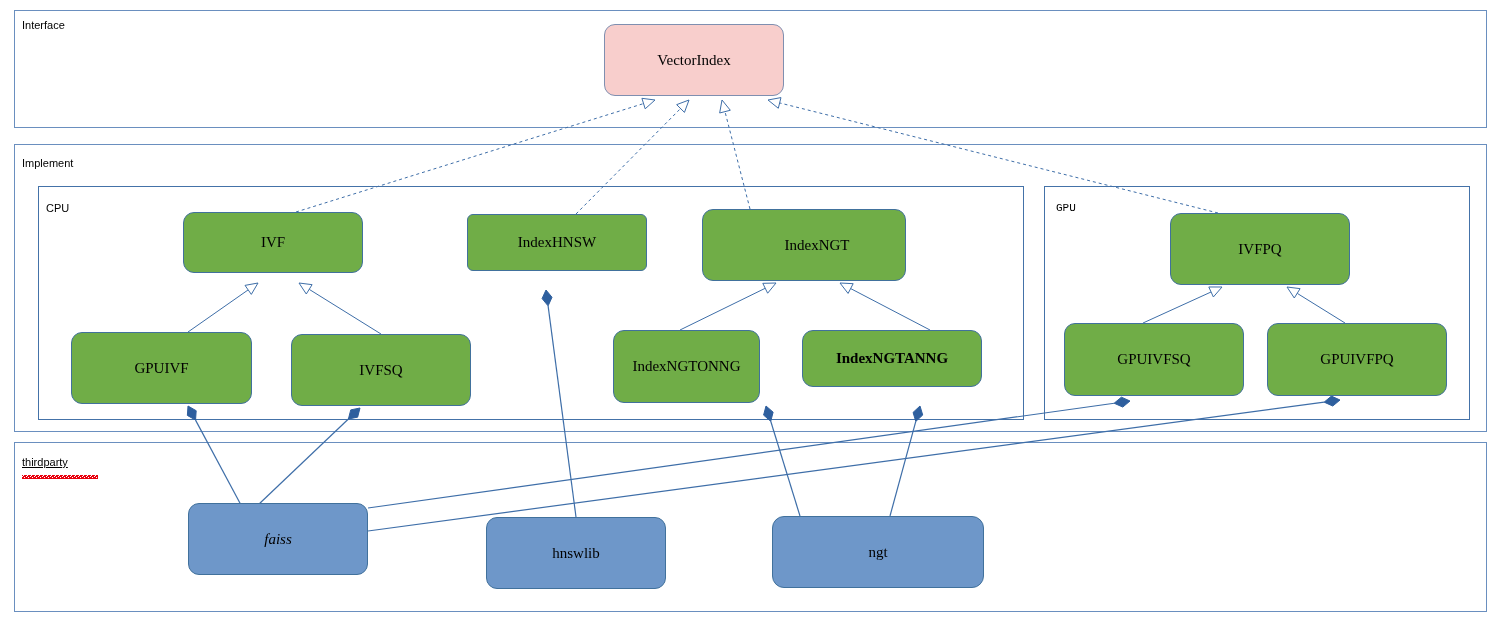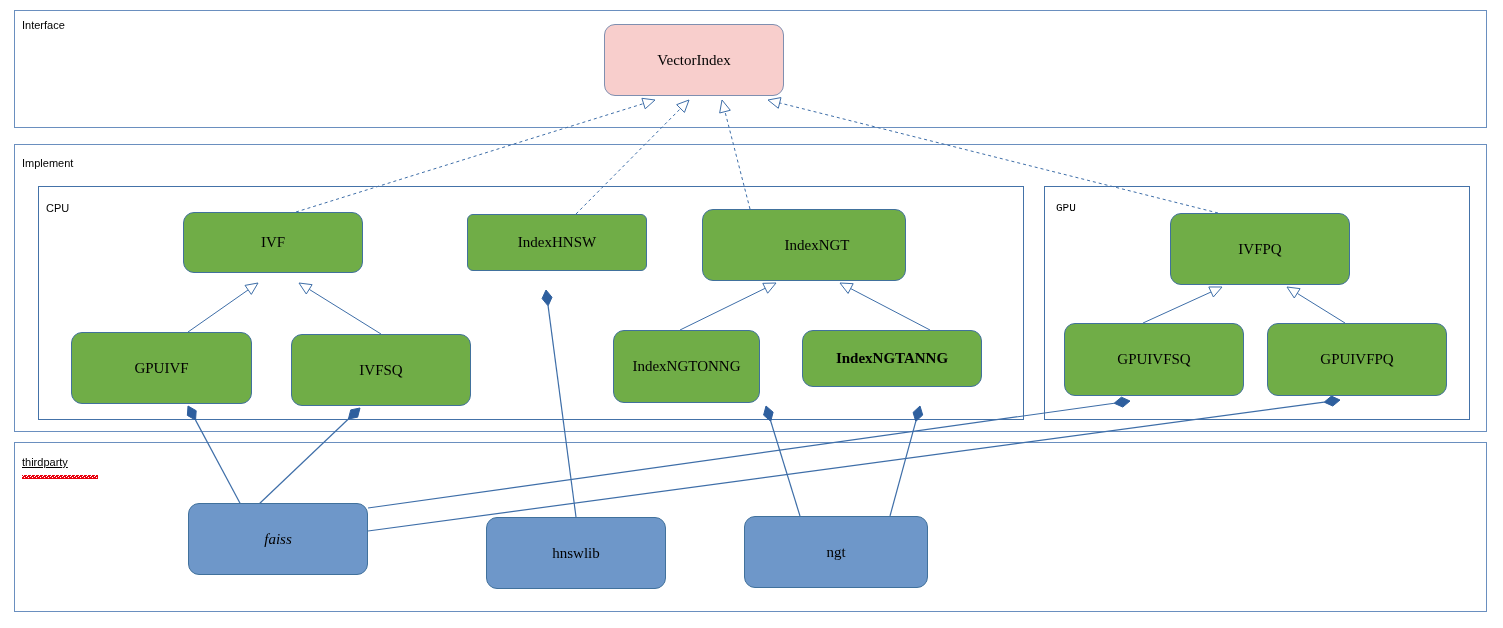--- a/index.html
+++ b/index.html
@@ -202,17 +202,17 @@
       </div>
       <div class="node impl" style="left: 1267px; top: 323px; width: 180px; height: 73px;">
         <span>GPUIVFPQ</span>
       </div>
       <div class="node thirdparty" style="left: 188px; top: 503px; width: 180px; height: 72px; font-style: italic;">
         <span>faiss</span>
       </div>
       <div class="node thirdparty" style="left: 486px; top: 517px; width: 180px; height: 72px;">
         <span>hnswlib</span>
       </div>
-      <div class="node thirdparty" style="left: 744px; top: 516px; width: 184px; height: 72px;">
+      <div class="node thirdparty" style="left: 772px; top: 516px; width: 212px; height: 72px; border-radius: 12px;">
         <span>ngt</span>
       </div>
     </div>
 </div>
 
 </body></html>

